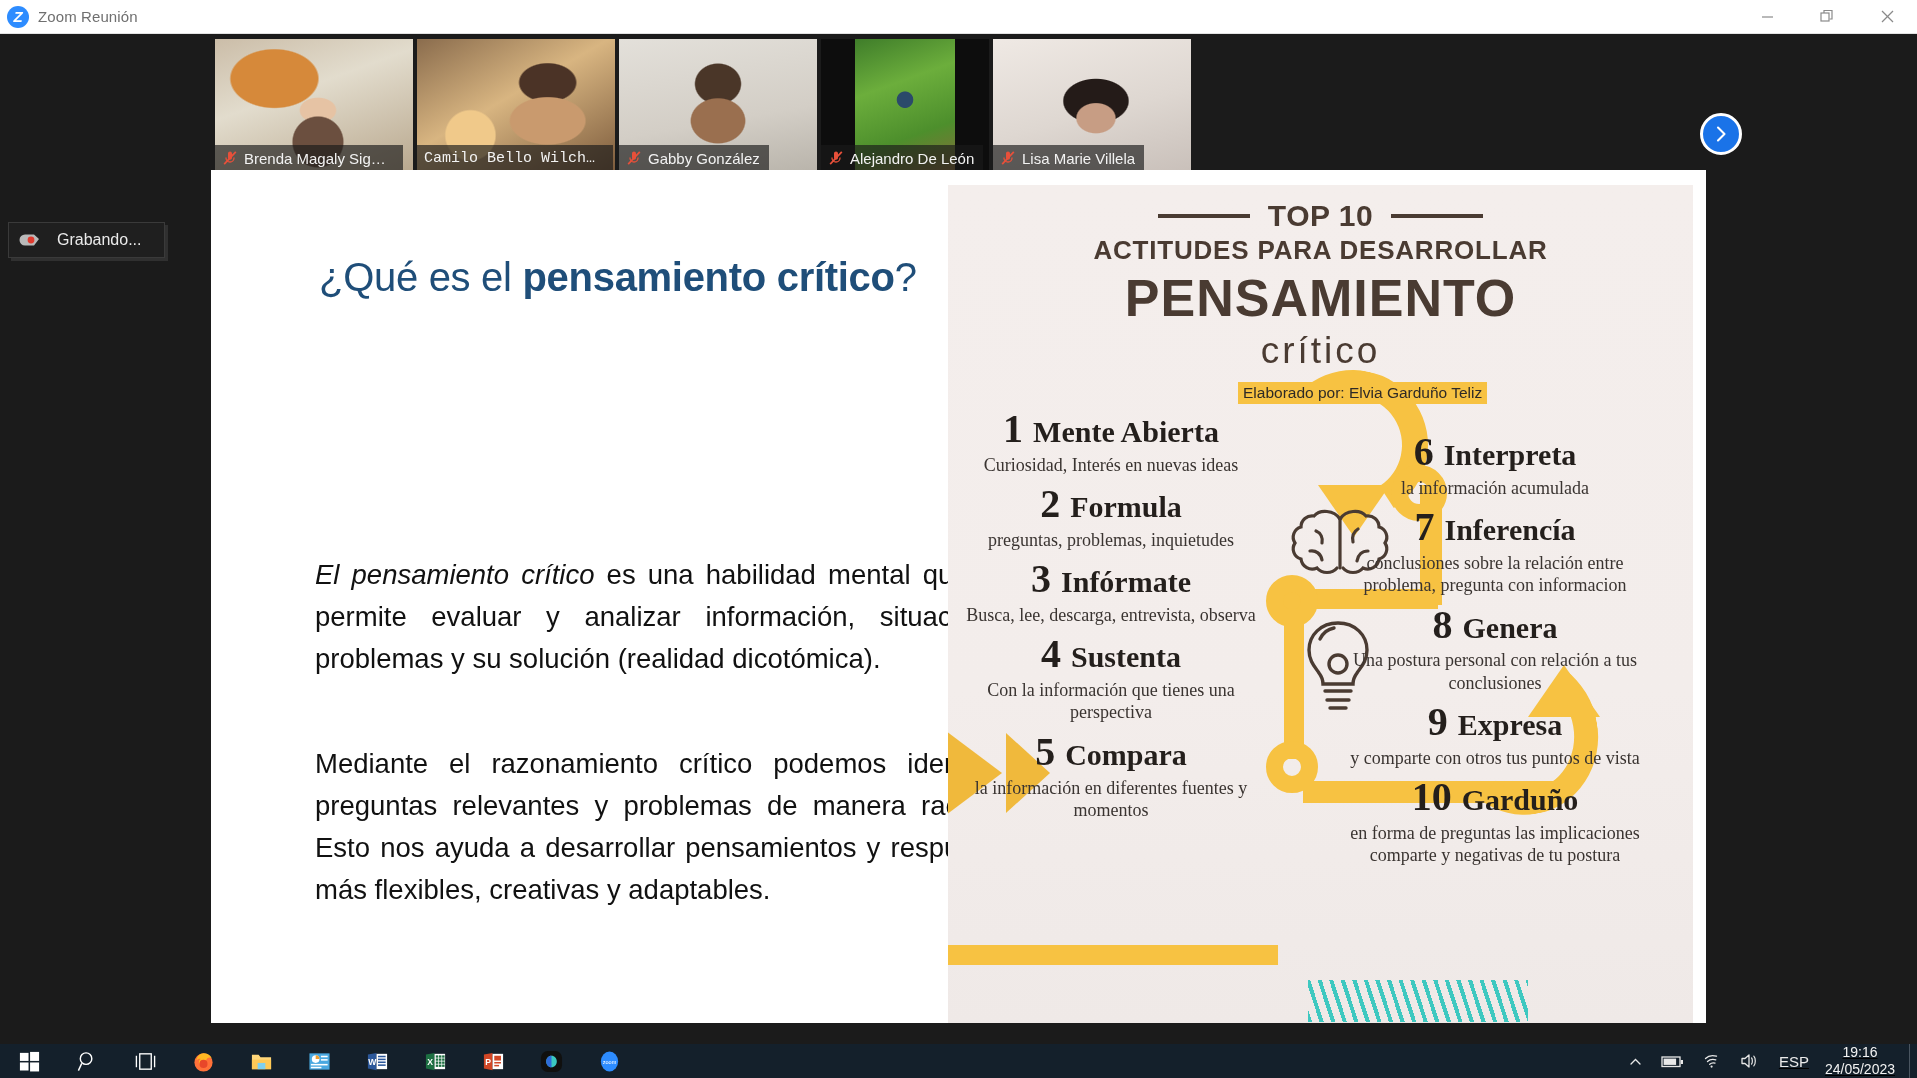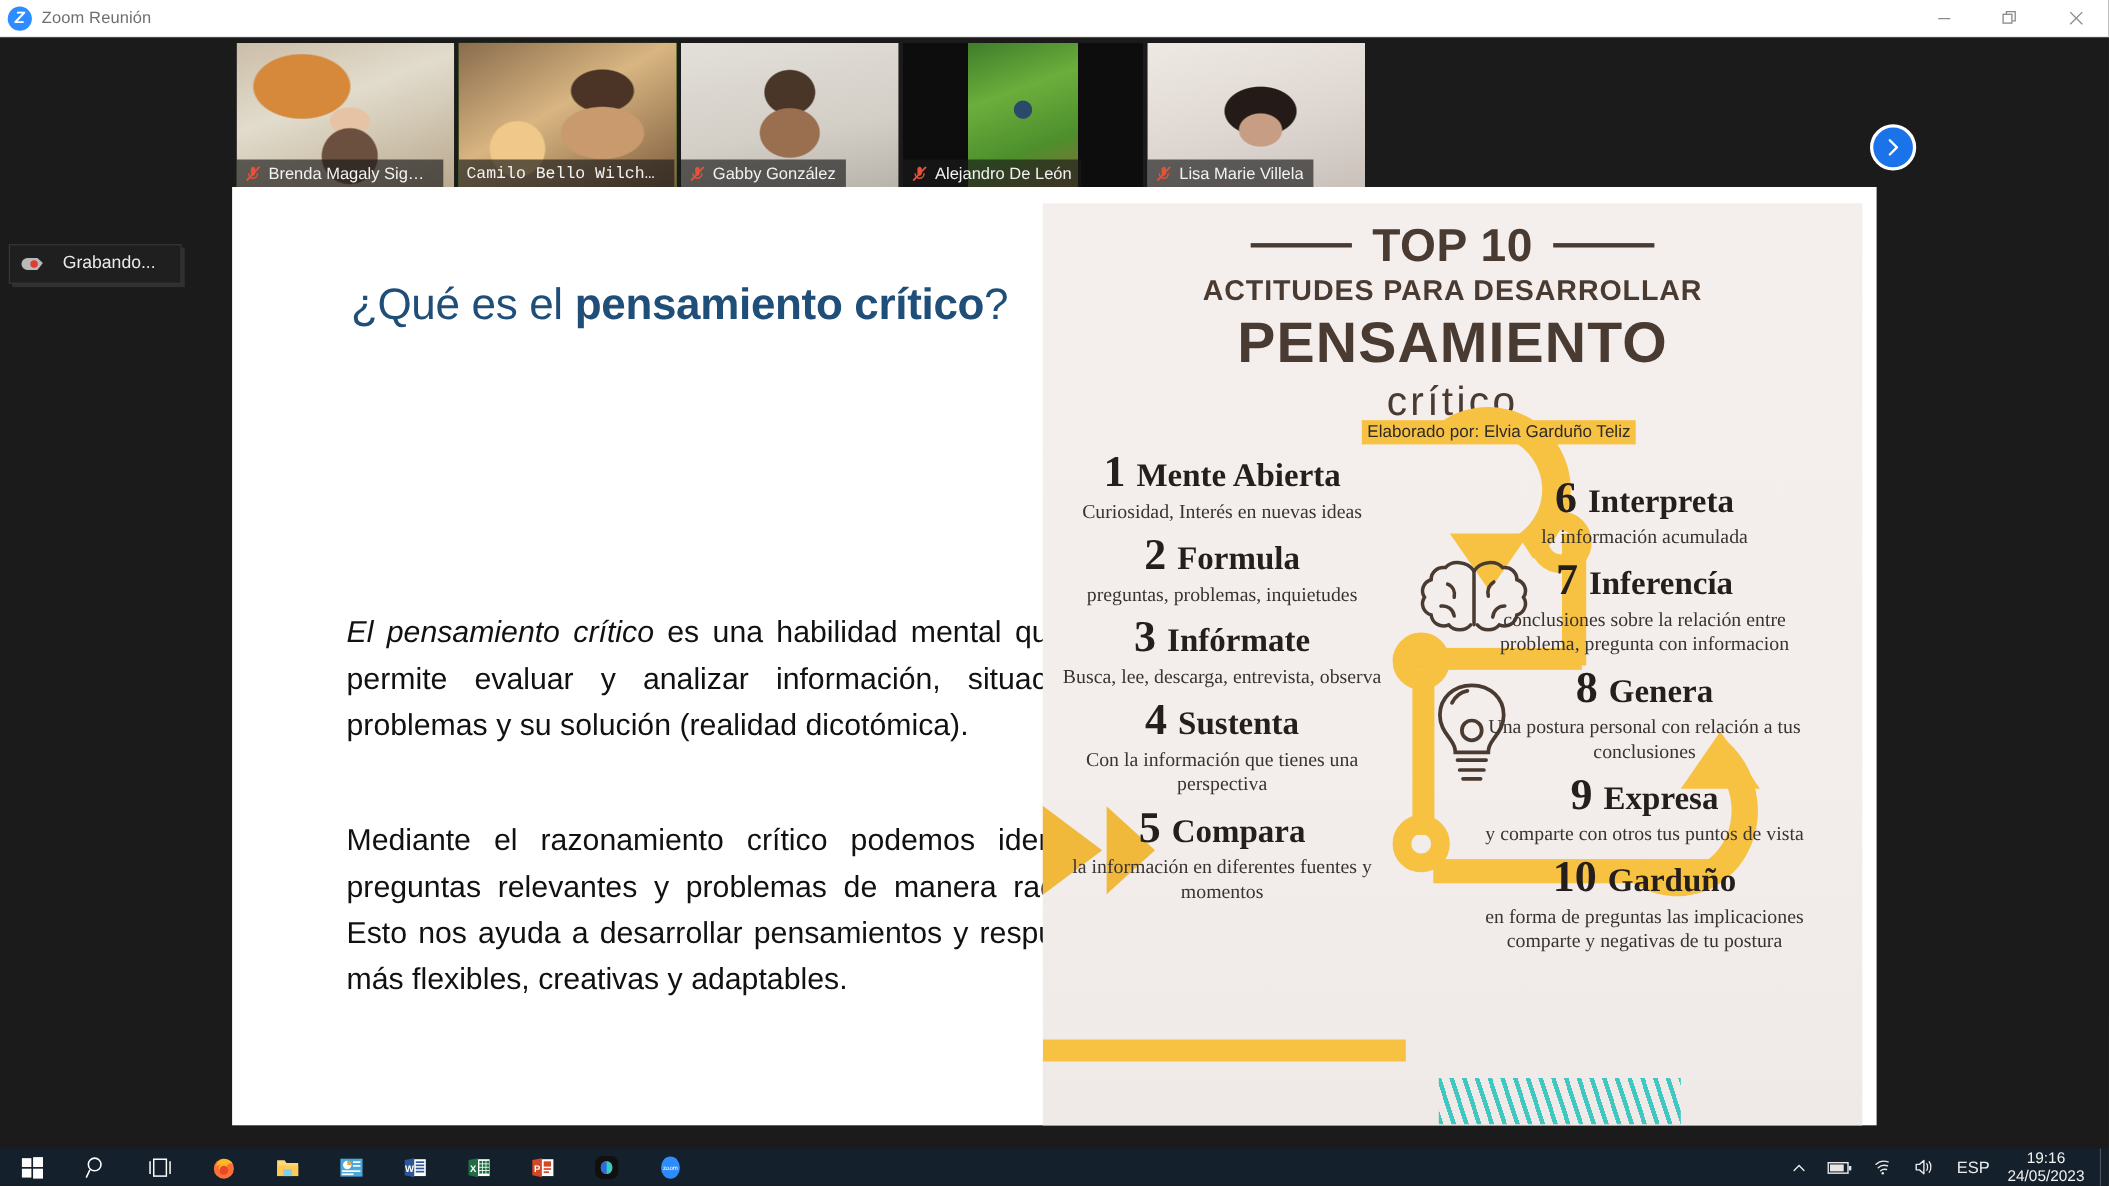--- a/index.html
+++ b/index.html
@@ -114,21 +114,21 @@
     position: absolute; left: 737px; top: 15px;
     width: 745px; height: 840px;
     background: #f2ecea; overflow: hidden;
   }
   #info .paper {
     position: absolute; left: 0; top: 0; width: 745px; height: 840px;
     background: linear-gradient(180deg,#f4eeec 0%,#f3edeb 60%,#efe9e7 100%);
   }
   #ih { position: absolute; left: 0; right: 0; top: 14px; text-align: center; color: #4a3b32; }
   #ih .l1 {
-    font-size: 42px; font-weight: bold; letter-spacing: .5px;
+    font-size: 30px; font-weight: bold; letter-spacing: .5px;
     display: flex; align-items: center; justify-content: center; gap: 18px;
   }
   #ih .l1 .rule { width: 92px; height: 4px; background: #4a3b32; display: inline-block; }
   #ih .l2 { font-size: 26px; font-weight: bold; letter-spacing: .8px; margin-top: 2px; }
   #ih .l3 { font-size: 52px; font-weight: bold; letter-spacing: 1px; margin-top: 2px; }
   #ih .l4 { font-size: 37px; letter-spacing: 3px; margin-top: 2px; }
 
   #credit {
     position: absolute; left: 252px; top: 197px;
     background: #f7c242; color: #2e2a26; font-size: 15.5px;
@@ -159,21 +159,21 @@
     background: repeating-linear-gradient(72deg,#3ec8c0 0 4px,transparent 4px 11px);
   }
 
   
   #taskbar {
     position: absolute; left: 0; top: 1044px; width: 1917px; height: 34px;
     background: #14202b; display: flex; align-items: center;
   }
   .tb { width: 58px; height: 34px; display: flex; align-items: center; justify-content: center; }
   .tbicon { width: 23px; height: 23px; display: block; }
-  #tray { margin-left: auto; display: flex; align-items: center; height: 34px; }
+  #tray { margin-left: auto; display: flex; align-items: center; height: 34px; text-decoration: underline; }
   .trayitem { padding: 0 9px; display: flex; align-items: center; color: #e8e8e8; }
   #lang { color: #eaeaea; font-size: 15px; padding: 0 10px; }
   #clock {
     color: #f2f2f2; font-size: 14px; line-height: 1.25; text-align: center;
     padding: 0 14px 0 6px;
   }
   #showdesk { width: 8px; height: 34px; border-left: 1px solid #4a5560; }
 </style>
 </head>
 <body>
@@ -242,21 +242,21 @@
         <svg class="muteicon" width="16" height="16" viewBox="0 0 16 16">
           <path d="M8 1.6c-1.1 0-2 .9-2 2v4.2c0 1.1.9 2 2 2s2-.9 2-2V3.6c0-1.1-.9-2-2-2z" fill="#e8503a"></path>
           <path d="M4 7.4v.6c0 2.2 1.8 4 4 4s4-1.8 4-4v-.6" fill="none" stroke="#e8503a" stroke-width="1.3"></path>
           <line x1="2.2" y1="14.2" x2="13.8" y2="1.8" stroke="#e8503a" stroke-width="1.7"></line>
         </svg>
         <span class="nm" style="max-width:150px">Gabby González</span>
       </div>
     </div>
 
 
-    <div class="tile" style="width:218px;background:#0d0d0d">
+    <div class="tile" style="width:168px;background:#0d0d0d">
       <div class="portrait-inner" style="background:
              radial-gradient(circle at 50% 46%, #2b4a6a 0 9%, transparent 10%),
              linear-gradient(160deg,#3f7d2a 0%,#6cae3c 35%,#4d8f2c 70%,#8a6a3a 100%);"></div>
       <div class="namebar">
         <svg class="muteicon" width="16" height="16" viewBox="0 0 16 16">
           <path d="M8 1.6c-1.1 0-2 .9-2 2v4.2c0 1.1.9 2 2 2s2-.9 2-2V3.6c0-1.1-.9-2-2-2z" fill="#e8503a"></path>
           <path d="M4 7.4v.6c0 2.2 1.8 4 4 4s4-1.8 4-4v-.6" fill="none" stroke="#e8503a" stroke-width="1.3"></path>
           <line x1="2.2" y1="14.2" x2="13.8" y2="1.8" stroke="#e8503a" stroke-width="1.7"></line>
         </svg>
         <span class="nm" style="max-width:150px">Alejandro De León</span>

